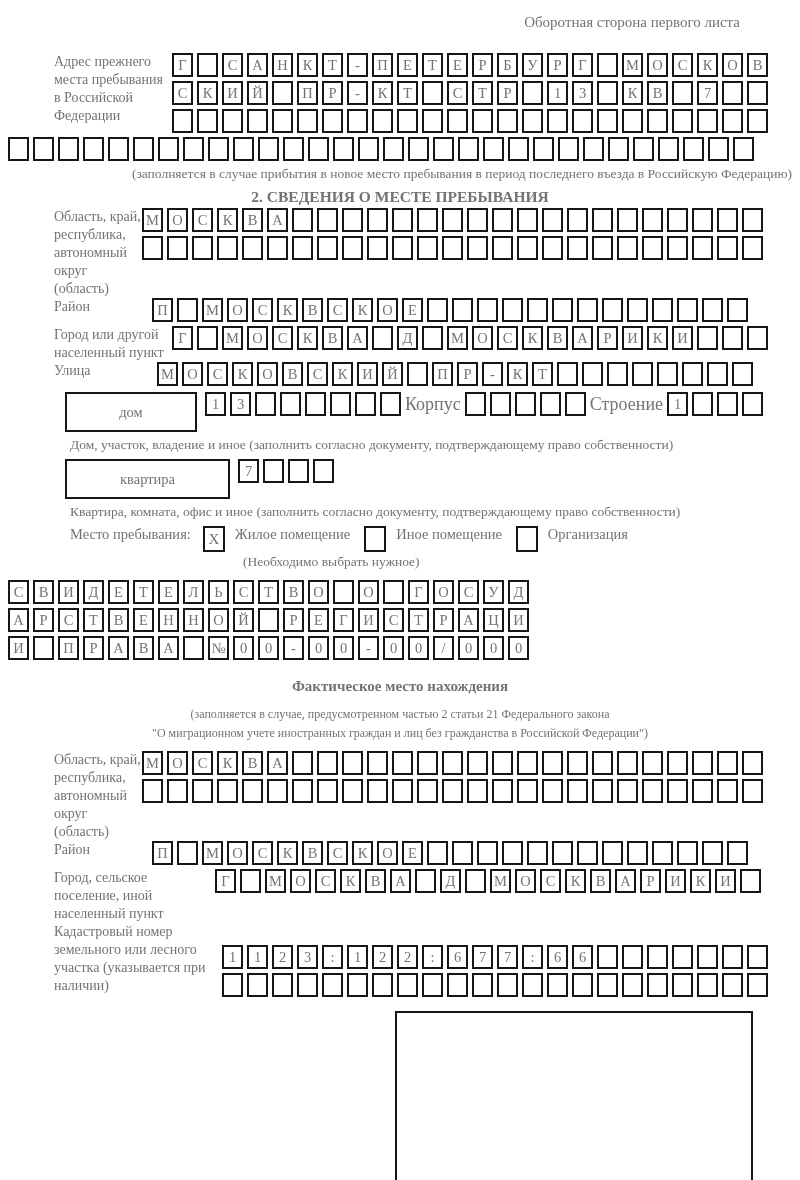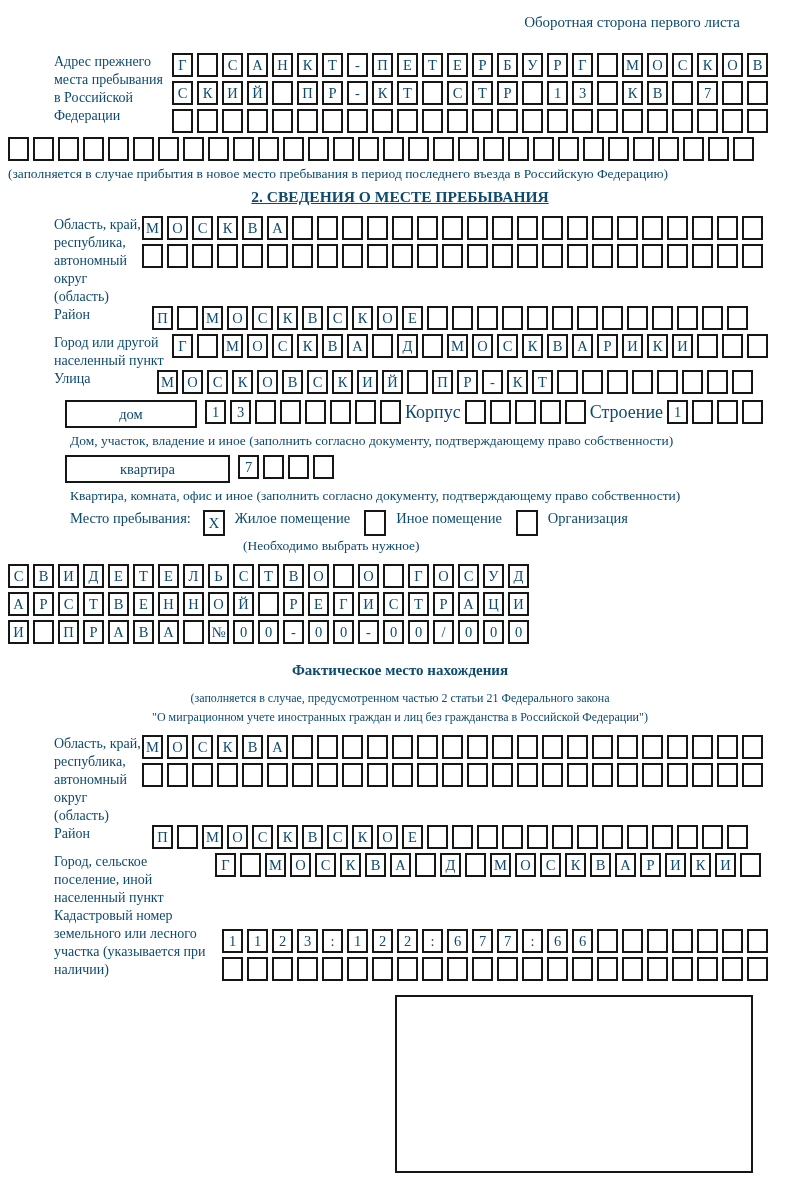--- a/index.html
+++ b/index.html
@@ -1,18 +1,18 @@
 <!DOCTYPE html>
 <html><head>
 <meta charset="utf-8">
 <style>
   html,body { margin:0; padding:0; background:#ffffff; }
   .page {
     position:relative; width:800px; height:1180px; margin:0 auto;
-    background:#ffffff; color:#0c4a6e;
+    background:#ffffff; color:#737373;
     font-family:"Liberation Serif", serif;
     box-sizing:border-box; padding:14px 8px 0 8px; overflow:hidden;
   }
   .corner-note { text-align:right; font-size:15px; padding-right:52px; margin-bottom:22px; }
 
   .block { display:flex; align-items:flex-start; }
   .blabel { box-sizing:border-box; padding-left:46px; font-size:14px; line-height:18px; flex:0 0 auto; }
   .rows { flex:1 1 auto; }
 
   .cellrow { display:flex; gap:4px; margin-bottom:4px; }
@@ -27,29 +27,29 @@
   .b-region .blabel { width:134px; }
   .b-district .blabel { width:144px; }
   .b-city  .blabel { width:164px; }
   .b-street .blabel { width:149px; }
   .b-doc   .blabel { width:237px; }
   .b-city2 .blabel { width:207px; }
   .b-cad   .blabel { width:214px; }
   .b-cad   .rows { padding-top:22px; }
 
   .caption { font-size:13.5px; line-height:17px; }
-  .caption.center { text-align:left; margin:2px 0 6px 0; }
+  .caption.center { text-align:right; margin:2px 0 6px 0; }
   .caption.indent { margin:0 0 6px 62px; }
-  .sec-title { text-align:center; font-weight:bold; font-size:15.5px; margin:6px 0 10px 0;text-decoration:underline; }
+  .sec-title { text-align:center; font-weight:bold; font-size:15.5px; margin:6px 0 2px 0; }
   .sub-title { text-align:center; font-weight:bold; font-size:15px; margin:14px 0 10px 0; }
   .law-caption { text-align:center; font-size:12px; line-height:19px; margin-bottom:8px; }
 
   .house-row, .apt-row { display:flex; align-items:flex-start; margin:2px 0 4px 57px; }
   .wide-box {
-    box-sizing:border-box; height:28px; border:2px solid #161616;
+    box-sizing:border-box; height:40px; border:2px solid #161616;
     display:flex; align-items:center; justify-content:center; font-size:14.5px; background:#fff;
   }
   .house-box { width:132px; margin-right:8px; }
   .apt-box  { width:165px; margin-right:8px;text-align:right; }
   .inline-label { font-size:18px; line-height:24px; margin:0 4px; }
   .house-row .cellrow, .apt-row .cellrow { margin-bottom:0; }
 
   .stay-row { display:flex; align-items:flex-start; margin:4px 0 2px 62px; font-size:14.5px; }
   .cb {
     box-sizing:border-box; width:22px; height:26px; border:2px solid #161616;

